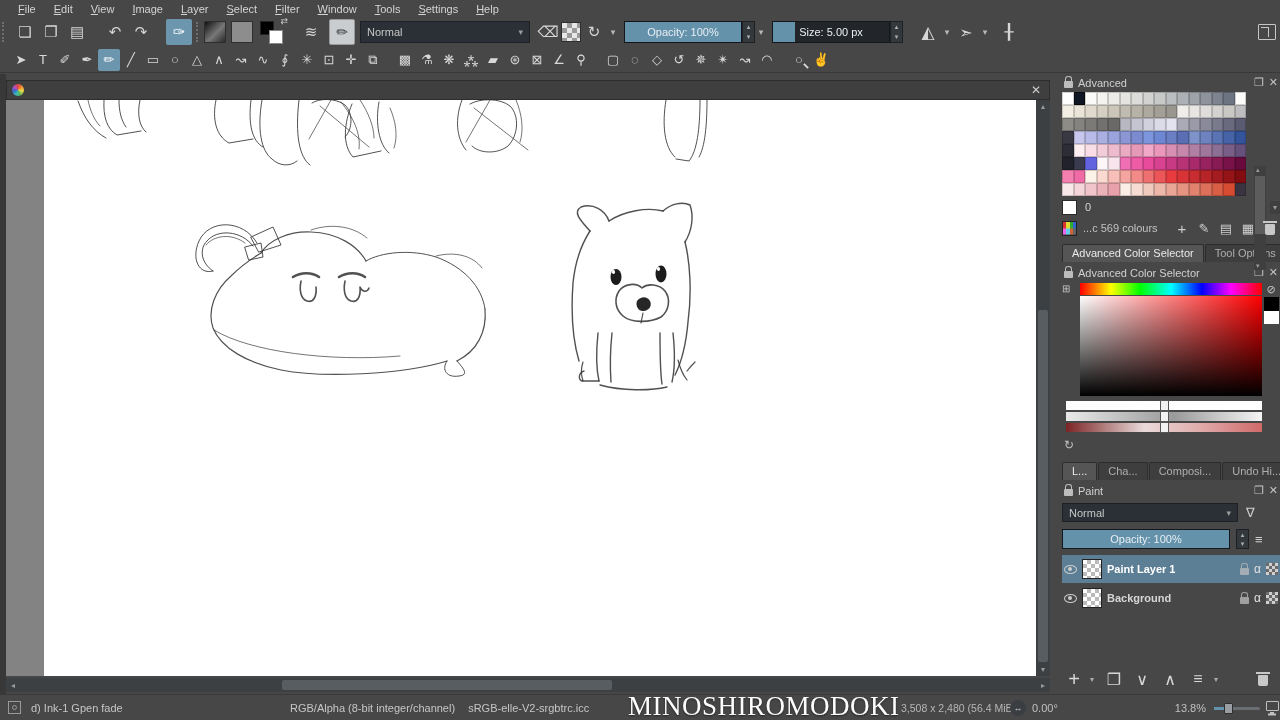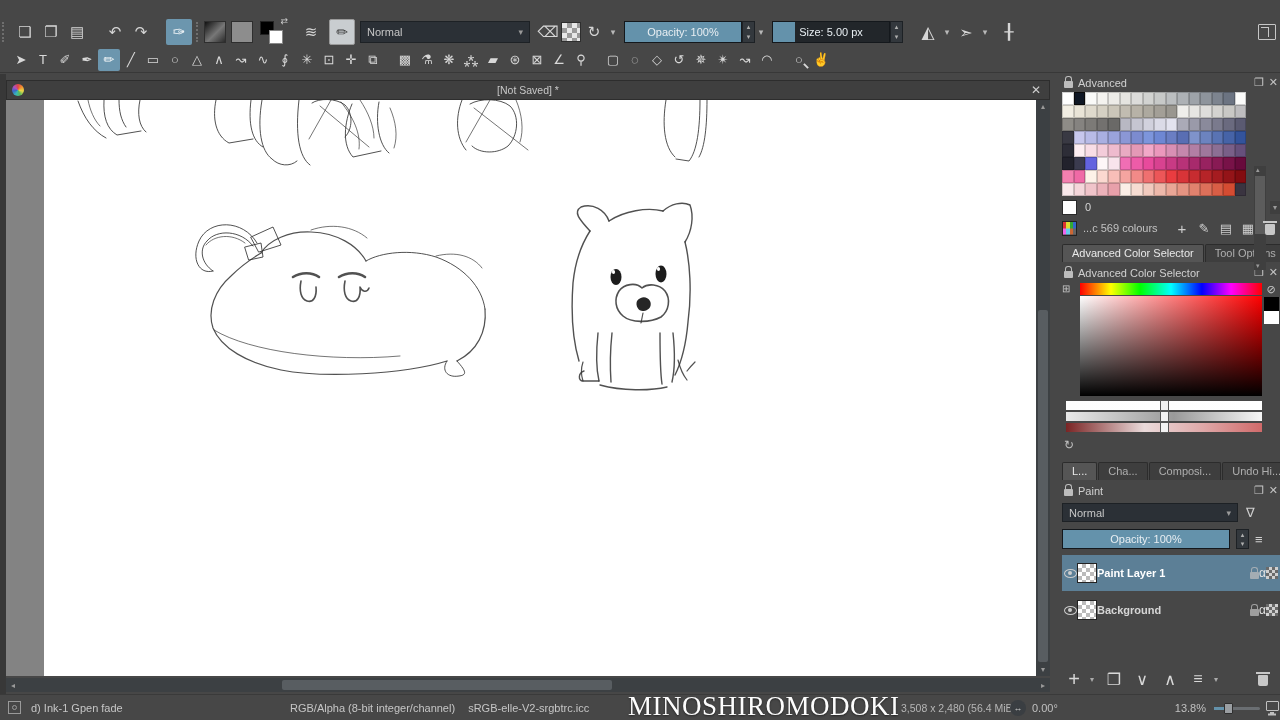--- a/index.html
+++ b/index.html
@@ -106,21 +106,21 @@
   .s3 { top:140px; background:linear-gradient(to right,#7a2424,#eadada 40%,#dfa8a8 70%,#d06a6a); }
   .acs-reset { position:absolute; left:2px; top:155px; font-size:12px; color:#c0c0c0; }
 
   
   .lay-blend { display:flex; align-items:center; gap:8px; margin-top:4px; }
   .lay-blend .ddown { width:176px; height:19px; }
   .funnel { font-size:13px; color:#cfcfcf; }
   .lay-op { display:flex; align-items:center; gap:6px; margin-top:7px; }
   .lay-op .slider { width:168px; height:20px; }
   .burger { font-size:13px; color:#cfcfcf; }
-  .lrow { display:flex; align-items:center; height:36px; margin-top:1px; padding:0 2px; color:#d6d6d6; }
+  .lrow { display:flex; align-items:center; height:28px; margin-top:1px; gap:5px; padding:0 2px; color:#d6d6d6; }
   .lrow.sel { background:#5c7f96; color:#fff; }
   .css-eye { position:relative; width:13px; height:9px; border:1.5px solid #cdcdcd; border-radius:50%; }
   .css-eye::after { content:""; position:absolute; left:3px; top:1.5px; width:4px; height:4px; border-radius:50%; background:#cdcdcd; }
   .lthumb { width:20px; height:20px; border:1px solid #222; background-image:linear-gradient(45deg,#bbb 25%,transparent 25%,transparent 75%,#bbb 75%),linear-gradient(45deg,#bbb 25%,transparent 25%,transparent 75%,#bbb 75%); background-size:8px 8px; background-position:0 0,4px 4px; background-color:#fff; }
   .lname { flex:1; font-weight:bold; font-size:11px; }
   .lrow .alpha { font-size:12px; color:#e2e2e2; }
   .inh { width:12px; height:12px; background-image:linear-gradient(45deg,#cfcfcf 25%,transparent 25%,transparent 75%,#cfcfcf 75%),linear-gradient(45deg,#cfcfcf 25%,transparent 25%,transparent 75%,#cfcfcf 75%); background-size:6px 6px; background-position:0 0,3px 3px; background-color:#6a6a6a; }
   .dock-foot { position:absolute; left:0; bottom:2px; width:218px; height:26px; display:flex; align-items:center; gap:4px; color:#d8d8d8; }
   .dock-foot .fi { font-size:16px; width:24px; text-align:center; }
   .dock-foot .plus { font-size:20px; }
@@ -144,20 +144,33 @@
   .css-monitor { position:absolute; left:1266px; top:6px; width:13px; height:10px; border:1.5px solid #c0c0c0; border-radius:1px; }
   .css-monitor::after { content:""; position:absolute; left:3px; bottom:-4px; width:4px; height:2.5px; background:#c0c0c0; box-shadow:-2px 1.5px 0 0 #c0c0c0, 2px 1.5px 0 0 #c0c0c0; }
   .wsico { position:absolute; right:4px; top:7px; width:18px; height:16px; border:1.5px solid #c6c6c6; border-radius:1px; color:#c6c6c6; }
   .wsico::after { content:""; position:absolute; left:2px; top:2px; width:7px; height:9px; border-right:1.5px solid #c6c6c6; border-top:1.5px solid #c6c6c6; }
 </style>
 </head>
 <body>
 
 <div id="app">
 
+  <div class="menubar">
+      <span class="menu-item">File</span>
+      <span class="menu-item">Edit</span>
+      <span class="menu-item">View</span>
+      <span class="menu-item">Image</span>
+      <span class="menu-item">Layer</span>
+      <span class="menu-item">Select</span>
+      <span class="menu-item">Filter</span>
+      <span class="menu-item">Window</span>
+      <span class="menu-item">Tools</span>
+      <span class="menu-item">Settings</span>
+      <span class="menu-item">Help</span>
+    </div>
 
   <div class="tb1">
     <span class="handle"></span>
     <span class="i">❏</span>
     <span class="i">❐</span>
     <span class="i">▤</span>
     <span class="gap"></span>
     <span class="i">↶</span>
     <span class="i">↷</span>
     <span class="gap"></span>
@@ -252,21 +265,20 @@
       <span class="tool">✴</span>
       <span class="tool">↝</span>
       <span class="tool">◠</span>
       <span class="tgap"></span>
       <span class="tool zoomglass">○</span>
       <span class="tool">✌</span>
     </div>
 
   <div class="subtitle">
     <span class="logo"></span>
-    <span class="ttl">[Not Saved] *</span>
     <span class="x">✕</span>
   </div>
 
   <div class="left-edge"></div>
 
   <div class="canvas">
     <svg width="1030" height="576" viewBox="6 100 1030 576" style="display:block">
       <rect x="44" y="100" width="992" height="576" fill="#ffffff"></rect>
       <g id="sketch-g" fill="none" stroke-linecap="round" stroke-linejoin="round">
           <path d="M78,101 C84,118 93,131 106,138" stroke="#333333" stroke-width="1" opacity="0.85"></path>

